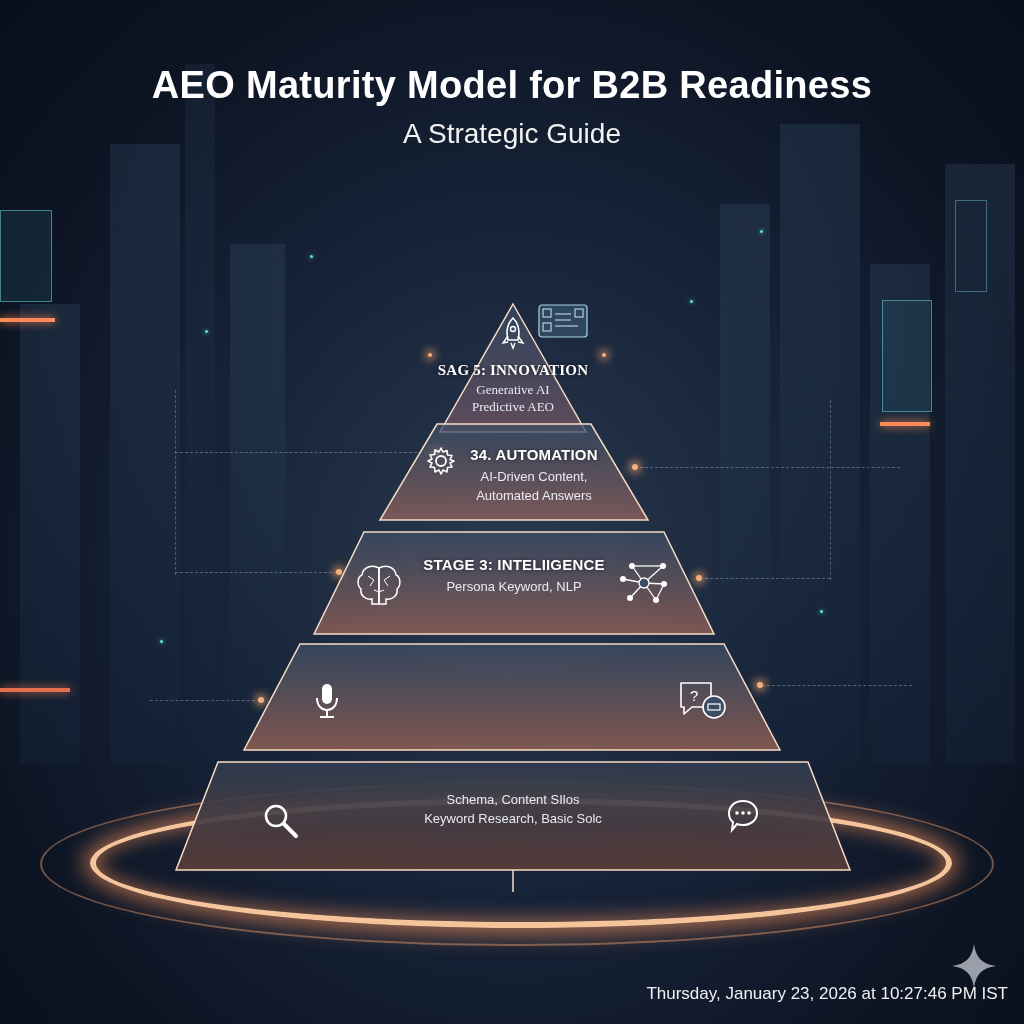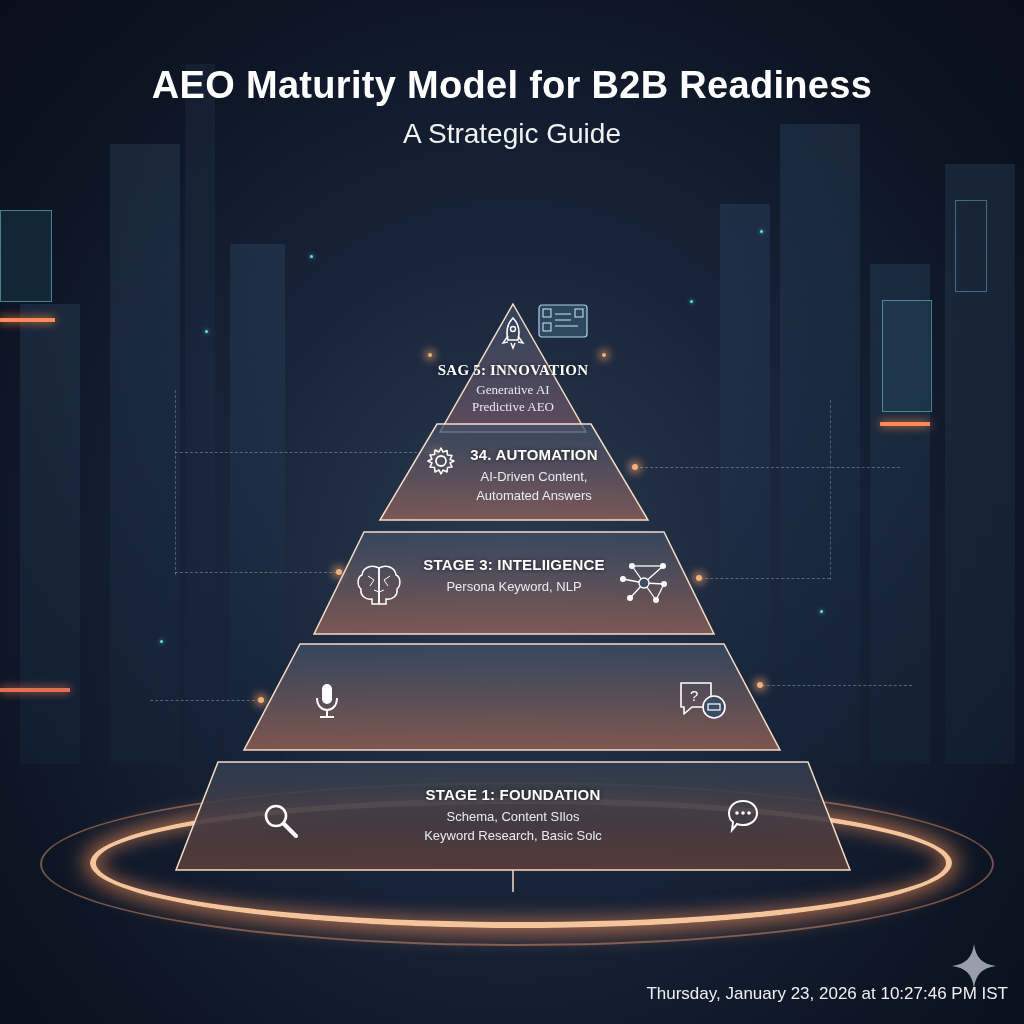--- a/index.html
+++ b/index.html
@@ -218,21 +218,20 @@
       <circle cx="14" cy="14" r="10" fill="none" stroke="#fff" stroke-width="2.6"></circle>
       <line x1="22" y1="22" x2="34" y2="34" stroke="#fff" stroke-width="4" stroke-linecap="round"></line>
     </svg>
     <svg class="icon" style="left:550px;top:36px;" width="34" height="36" viewBox="0 0 34 36">
       <path d="M17 3 C26 3 31 9 31 15 C31 22 25 27 17 27 C15 27 13 27 11 26 L6 32 L7 24 C4 22 3 19 3 15 C3 9 8 3 17 3 Z" fill="none" stroke="#fff" stroke-width="2"></path>
       <circle cx="11" cy="15" r="1.8" fill="#fff"></circle>
         <circle cx="17" cy="15" r="1.8" fill="#fff"></circle>
         <circle cx="23" cy="15" r="1.8" fill="#fff"></circle>
     </svg>
     <div class="tier-text" style="top:24px;">
-      <div class="tier-title">STAGE 1: FOUNDATION</div>
       <div class="tier-desc">
         <div>Schema, Content SIlos</div>
         <div>Keyword Research, Basic Solc</div>
       </div>
     </div>
   </div>
 </div>
 
 <svg class="sparkle" viewBox="0 0 44 44">
   <path d="M22 0 C24 14 30 20 44 22 C30 24 24 30 22 44 C20 30 14 24 0 22 C14 20 20 14 22 0 Z" fill="rgba(200,205,215,.75)"></path>

